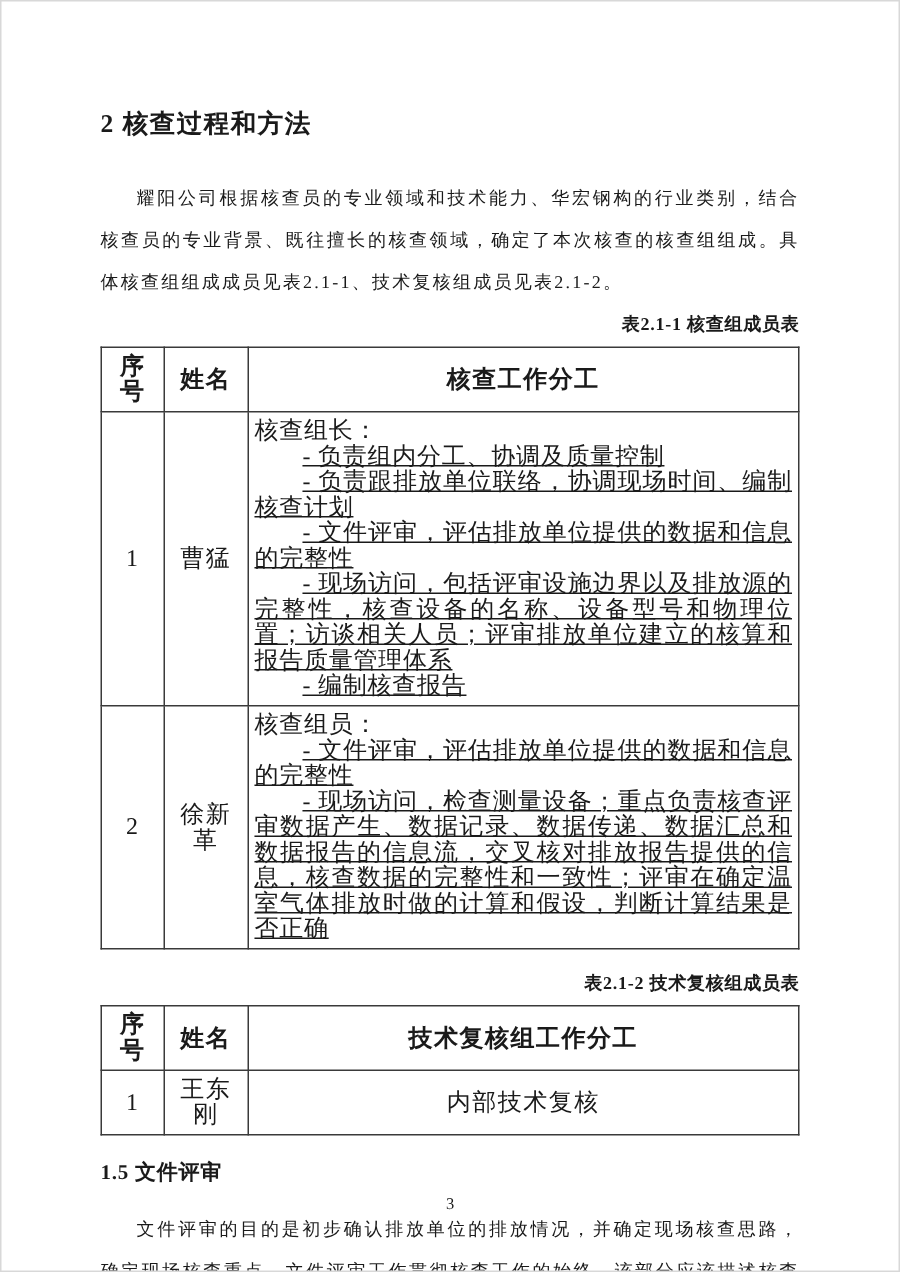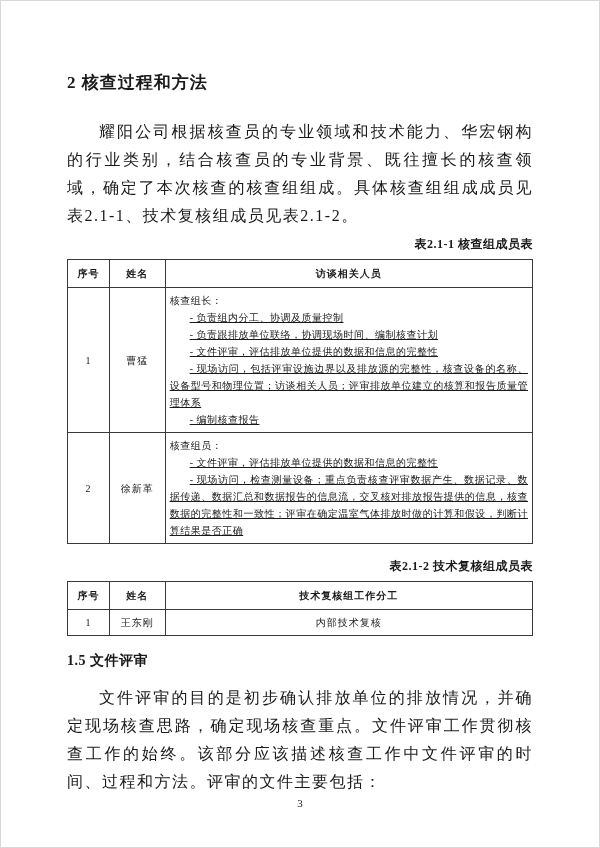--- a/index.html
+++ b/index.html
@@ -17,33 +17,33 @@
   }
   .chapter-heading {
     font-size: 17px; font-weight: bold;
     margin: 0 0 24px 0; letter-spacing: 1px;
   }
   .section-heading {
     font-size: 14px; font-weight: bold;
     margin: 0 0 14px 0; letter-spacing: 0.5px;
   }
   .body-para {
-    font-size: 16px; line-height: 28px;
+    font-size: 12px; line-height: 28px;
     text-align: justify; text-indent: 2em;
     margin: 0 0 4px 0; letter-spacing: 1.5px;
   }
   .table-caption {
     font-size: 12px; font-weight: bold;
     text-align: right; margin: 6px 0 6px 0;
     letter-spacing: 0.5px;
   }
   table.doc-table {
     width: 100%; border-collapse: collapse;
     table-layout: fixed;
-    font-size: 10px; line-height: 17px;
+    font-size: 16px; line-height: 17px;
   }
   table.doc-table th, table.doc-table td {
     border: 1px solid #3a3a3a;
     padding: 4px 4px;
     vertical-align: middle;
   }
   table.doc-table th {
     font-weight: bold; text-align: center;
     height: 28px; letter-spacing: 1px;
   }
@@ -76,21 +76,21 @@
   <table class="doc-table">
     <colgroup>
         <col class="c-no">
         <col class="c-name">
         <col class="c-duty">
       </colgroup>
     <thead>
       <tr>
         <th>序号</th>
         <th>姓名</th>
-        <th>访谈相关人员</th>
+        <th>核查工作分工</th>
       </tr>
     </thead>
     <tbody>
       <tr>
         <td class="center">1</td>
         <td class="center">曹猛</td>
         <td class="duties">
           <div class="duty-role">核查组长：</div>
           <div class="duty-item">- 负责组内分工、协调及质量控制</div>
           <div class="duty-item">- 负责跟排放单位联络，协调现场时间、编制核查计划</div>

